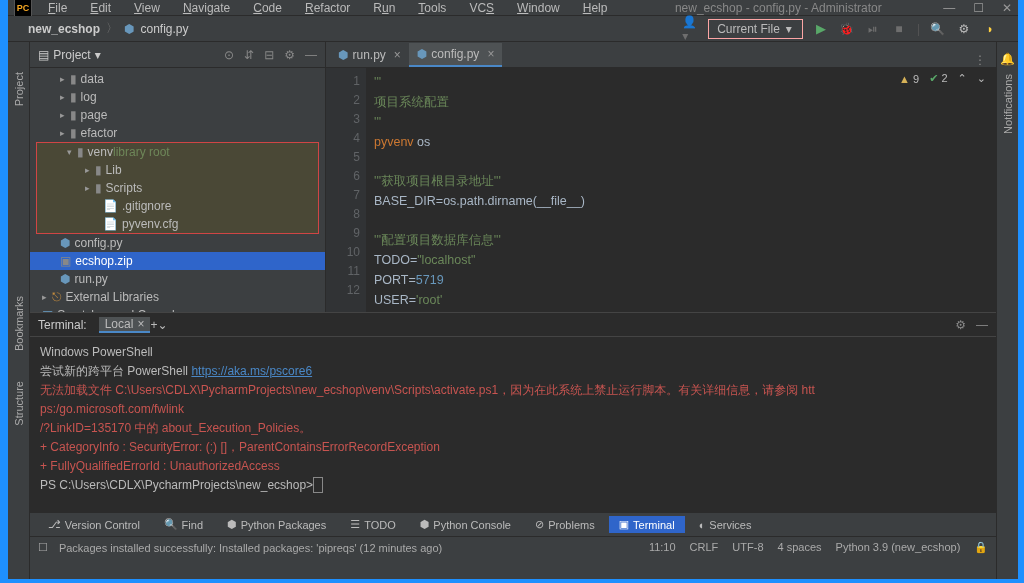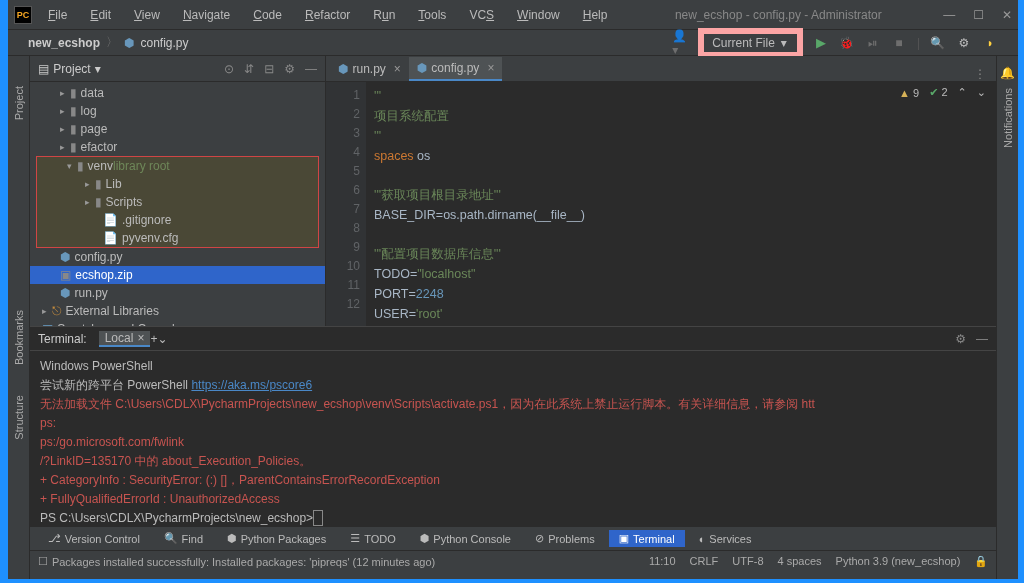--- a/index.html
+++ b/index.html
@@ -1,30 +1,30 @@
 <!DOCTYPE html>
 <html><head>
 <meta charset="utf-8">
 <style>
 * { margin: 0; padding: 0; box-sizing: border-box; font-family: "Segoe UI", Arial, sans-serif; }
 body { background: #1e90ff; width: 1024px; height: 583px; overflow: hidden; position: relative; font-size: 12px; }
 .ide-window { position: absolute; left: 8px; top: 0; right: 6px; bottom: 4px; background: #3c3f41; color: #bbb; display: flex; flex-direction: column; }
-.titlebar { height: 30px; background: #3c3f41; display: flex; align-items: center; padding: 0 6px; border-bottom: 1px solid #2b2b2b; }
+.titlebar { height: 16px; background: #3c3f41; display: flex; align-items: center; padding: 0 6px; border-bottom: 1px solid #2b2b2b; }
 .titlebar .logo { width: 18px; height: 18px; background: #000; border: 1px solid #555; display: flex; align-items: center; justify-content: center; color: #f5a623; font-size: 9px; font-weight: bold; margin-right: 10px; }
 .menubar { display: flex; gap: 11px; }
 .menubar span { padding: 2px 6px; cursor: pointer; }
 .menubar span u { text-decoration: underline; }
 .title-center { flex: 1; text-align: center; color: #888; font-size: 12px; }
 .win-controls { display: flex; gap: 18px; color: #999; }
 .navbar { height: 26px; background: #3c3f41; display: flex; align-items: center; padding: 0 20px; gap: 6px; border-bottom: 1px solid #2b2b2b; }
 .navbar .crumb { color: #ccc; font-size: 12px; }
 .navbar .sep { color: #777; }
 .navbar .file-icon { color: #6897bb; }
 .nav-right { margin-left: auto; display: flex; align-items: center; gap: 10px; }
-.current-file { border: 6px solid #fca5a5; padding: 2px 10px 2px 8px; color: #bbb; font-size: 12px; display: flex; align-items: center; gap: 6px; }
+.current-file { border: 1px solid #fca5a5; padding: 2px 10px 2px 8px; color: #bbb; font-size: 12px; display: flex; align-items: center; gap: 6px; }
 .icon-btn { width: 16px; height: 16px; display: inline-flex; align-items: center; justify-content: center; cursor: pointer; }
 .run-icon { color: #59a869; font-size: 13px; }
 .bug-icon { color: #59a869; font-size: 12px; }
 .dim-icon { color: #6e6e6e; }
 .main-row { flex: 1; display: flex; min-height: 0; overflow: hidden; }
 .left-tools { width: 22px; background: #3c3f41; border-right: 1px solid #2b2b2b; display: flex; flex-direction: column; align-items: center; padding-top: 30px; gap: 30px; }
 .vtext { writing-mode: vertical-rl; transform: rotate(180deg); color: #aaa; font-size: 11px; }
 .right-tools { width: 22px; background: #3c3f41; border-left: 1px solid #2b2b2b; display: flex; flex-direction: column; align-items: center; padding-top: 10px; }
 .right-tools .bell { color: #c75450; font-size: 12px; }
 .content { flex: 1; display: flex; flex-direction: column; min-width: 0; }
@@ -248,49 +248,48 @@
                 <div>7</div>
                 <div>8</div>
                 <div>9</div>
                 <div>10</div>
                 <div>11</div>
                 <div>12</div>
               </div>
             <div class="code"><span class="str">'''</span>
 <span class="str">项目系统配置</span>
 <span class="str">'''</span>
-<span class="kw">spaces </span><span>os</span>
+<span class="kw">pyvenv </span><span>os</span>
 
 <span class="str">'''</span><span class="str">获取项目根目录地址</span><span class="str">'''</span>
 <span>BASE_DIR</span><span>=os.path.dirname(__file__)</span>
 
 <span class="str">'''</span><span class="str">配置项目数据库信息</span><span class="str">'''</span>
 <span>TODO=</span><span class="str">"localhost"</span>
-<span>PORT=</span><span class="num">2248</span>
+<span>PORT=</span><span class="num">5719</span>
 <span>USER=</span><span class="str">'root'</span></div>
           </div>
         </div>
       </div>
 
       <div class="terminal-panel">
         <div class="terminal-header">
           <span class="title">Terminal:</span>
           <span class="tab active"><span>Local</span> ×</span>
           <span>+</span>
           <span> ⌄</span>
           <div class="right">
             <span>⚙</span>
             <span>—</span>
           </div>
         </div>
         <div class="terminal-body">
 <div>Windows PowerShell</div>
 <div><span>尝试新的跨平台 PowerShell </span><span class="link">https://aka.ms/pscore6</span></div>
 <div class="err">无法加载文件 C:\Users\CDLX\PycharmProjects\new_ecshop\venv\Scripts\activate.ps1，因为在此系统上禁止运行脚本。有关详细信息，请参阅 htt</div>
-<div class="err">ps:</div>
 <div class="err">ps:/go.microsoft.com/fwlink</div>
 <div class="err">/?LinkID=135170 中的 about_Execution_Policies。</div>
 <div class="err">    + CategoryInfo          : SecurityError: (:) []，ParentContainsErrorRecordException</div>
 <div class="err">    + FullyQualifiedErrorId : UnauthorizedAccess</div>
 <div><span>PS C:\Users\CDLX\PycharmProjects\new_ecshop&gt; </span><span style="border:1px solid #888;padding:0 4px"> </span></div>
         </div>
       </div>
 
       <div class="tools-bar">
         <div class="tool-tab">
@@ -322,21 +321,21 @@
             <span>Terminal</span>
           </div>
         <div class="tool-tab">
             <span>◐</span>
             <span>Services</span>
           </div>
       </div>
 
       <div class="status-bar">
         <span>☐</span>
-        <span style="margin-left:4px">Packages installed successfully: Installed packages: 'pipreqs' (12 minutes ago)</span>
+        <span style="margin-left:11px">Packages installed successfully: Installed packages: 'pipreqs' (12 minutes ago)</span>
         <div class="right">
           <span>11:10</span>
           <span>CRLF</span>
           <span>UTF-8</span>
           <span>4 spaces</span>
           <span>Python 3.9 (new_ecshop)</span>
           <span>🔒</span>
         </div>
       </div>
     </div>

